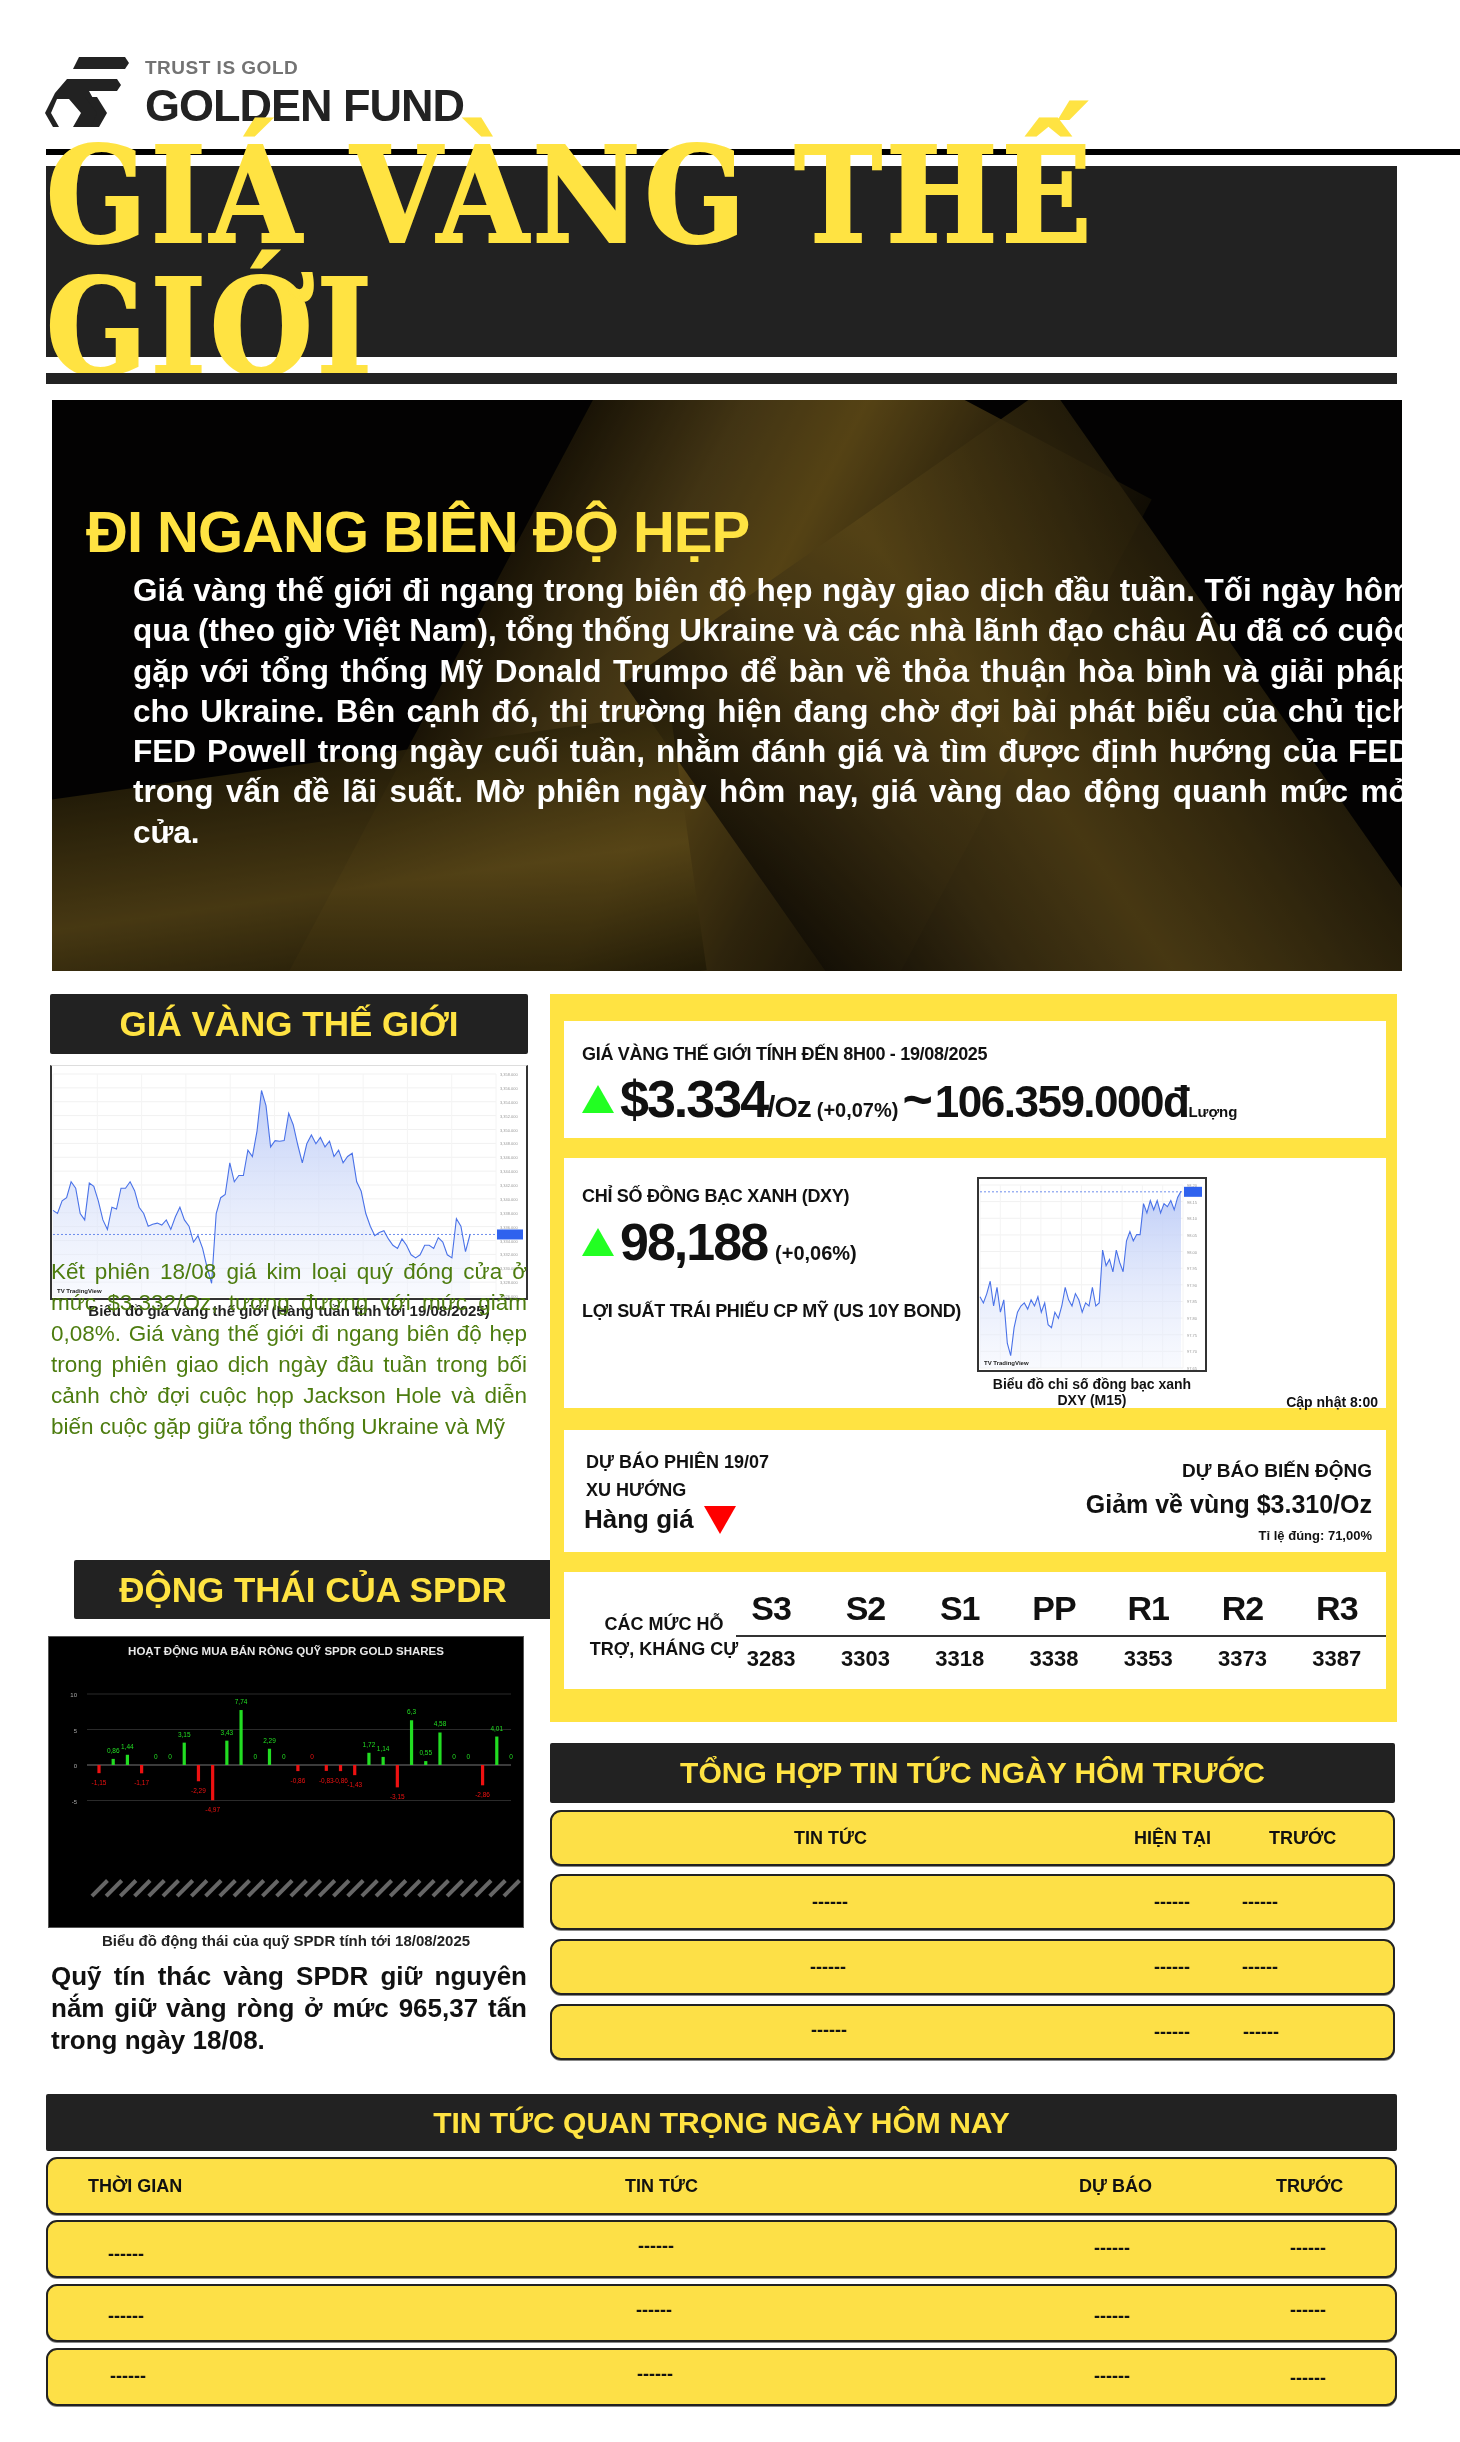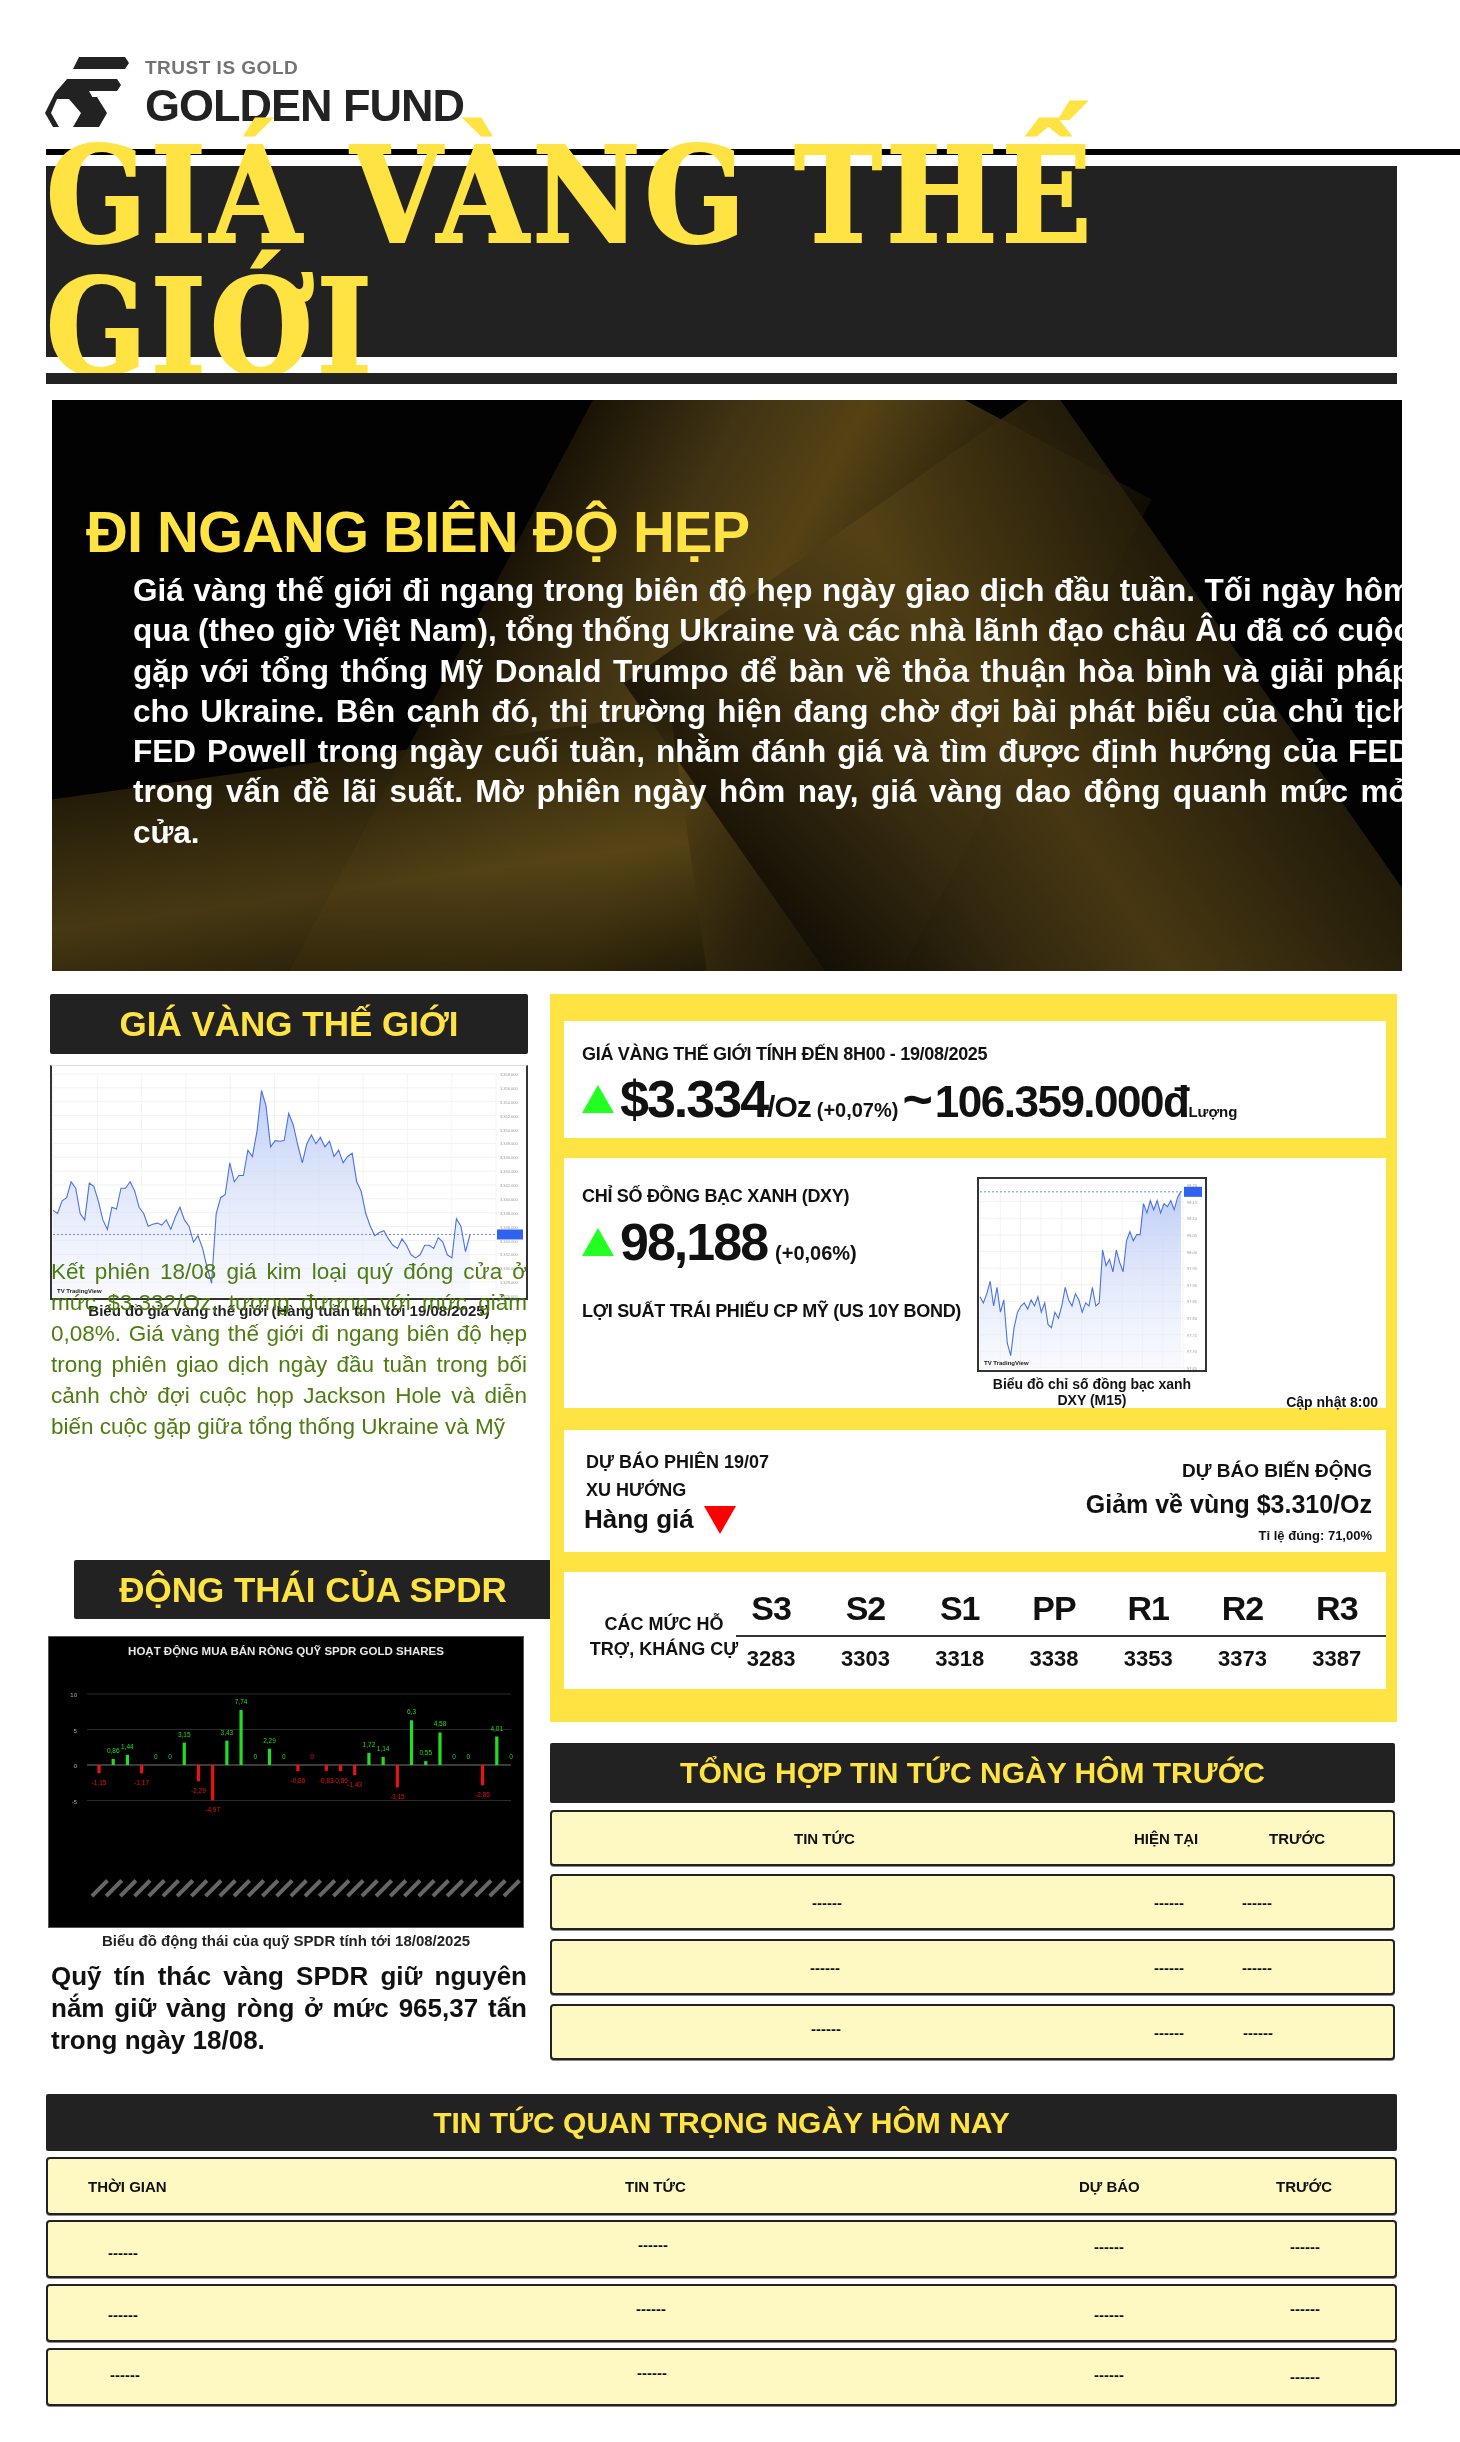--- a/index.html
+++ b/index.html
@@ -82,21 +82,21 @@
   .c4 .lab { position: absolute; left: 20px; top: 40px; width: 160px; text-align: center; font-size: 18px; font-weight: 700; line-height: 25px; }
   .lv-grid { position: absolute; left: 160px; top: 12px; width: 660px; display: flex; }
   .lv-col { flex: 1; text-align: center; }
   .lv-col .h { font-size: 34px; font-weight: 700; letter-spacing: -1px; line-height: 48px; }
   .lv-col .v { font-size: 22px; font-weight: 700; line-height: 38px; margin-top: 8px; }
   .lv-line { position: absolute; left: 172px; top: 63px; width: 650px; height: 2px; background: #333; }
 
   
   .news-hdr { left: 550px; top: 1743px; width: 845px; height: 60px; font-size: 30px; }
   .bottom-hdr { left: 46px; top: 2094px; width: 1351px; height: 57px; font-size: 30px; }
-  .yrow { position: absolute; background: #fef9c3; border: 2px solid #222; border-radius: 4px; box-shadow: 0 1px 0 #888; display: flex; align-items: center; font-weight: 700; font-size: 15px; }
+  .yrow { position: absolute; background: #fde047; border: 2px solid #222; border-radius: 11px; box-shadow: 0 1px 0 #888; display: flex; align-items: center; font-weight: 700; font-size: 18px; }
   .yrow span { position: absolute; }
   .nrow { left: 550px; width: 845px; height: 56px; }
 </style>
 </head>
 <body>
 
 <div class="abs logo">
   <svg width="92" height="80" viewBox="0 0 92 80">
     <polygon points="34,2 80,2 84,8 80,14 28,14" fill="#222"></polygon>
     <polygon points="22,24 72,24 76,30 72,36 44,36 56,58 48,72 28,72 36,58 24,44 12,44 6,58 14,72 8,72 0,58 10,38" fill="#222"></polygon>

